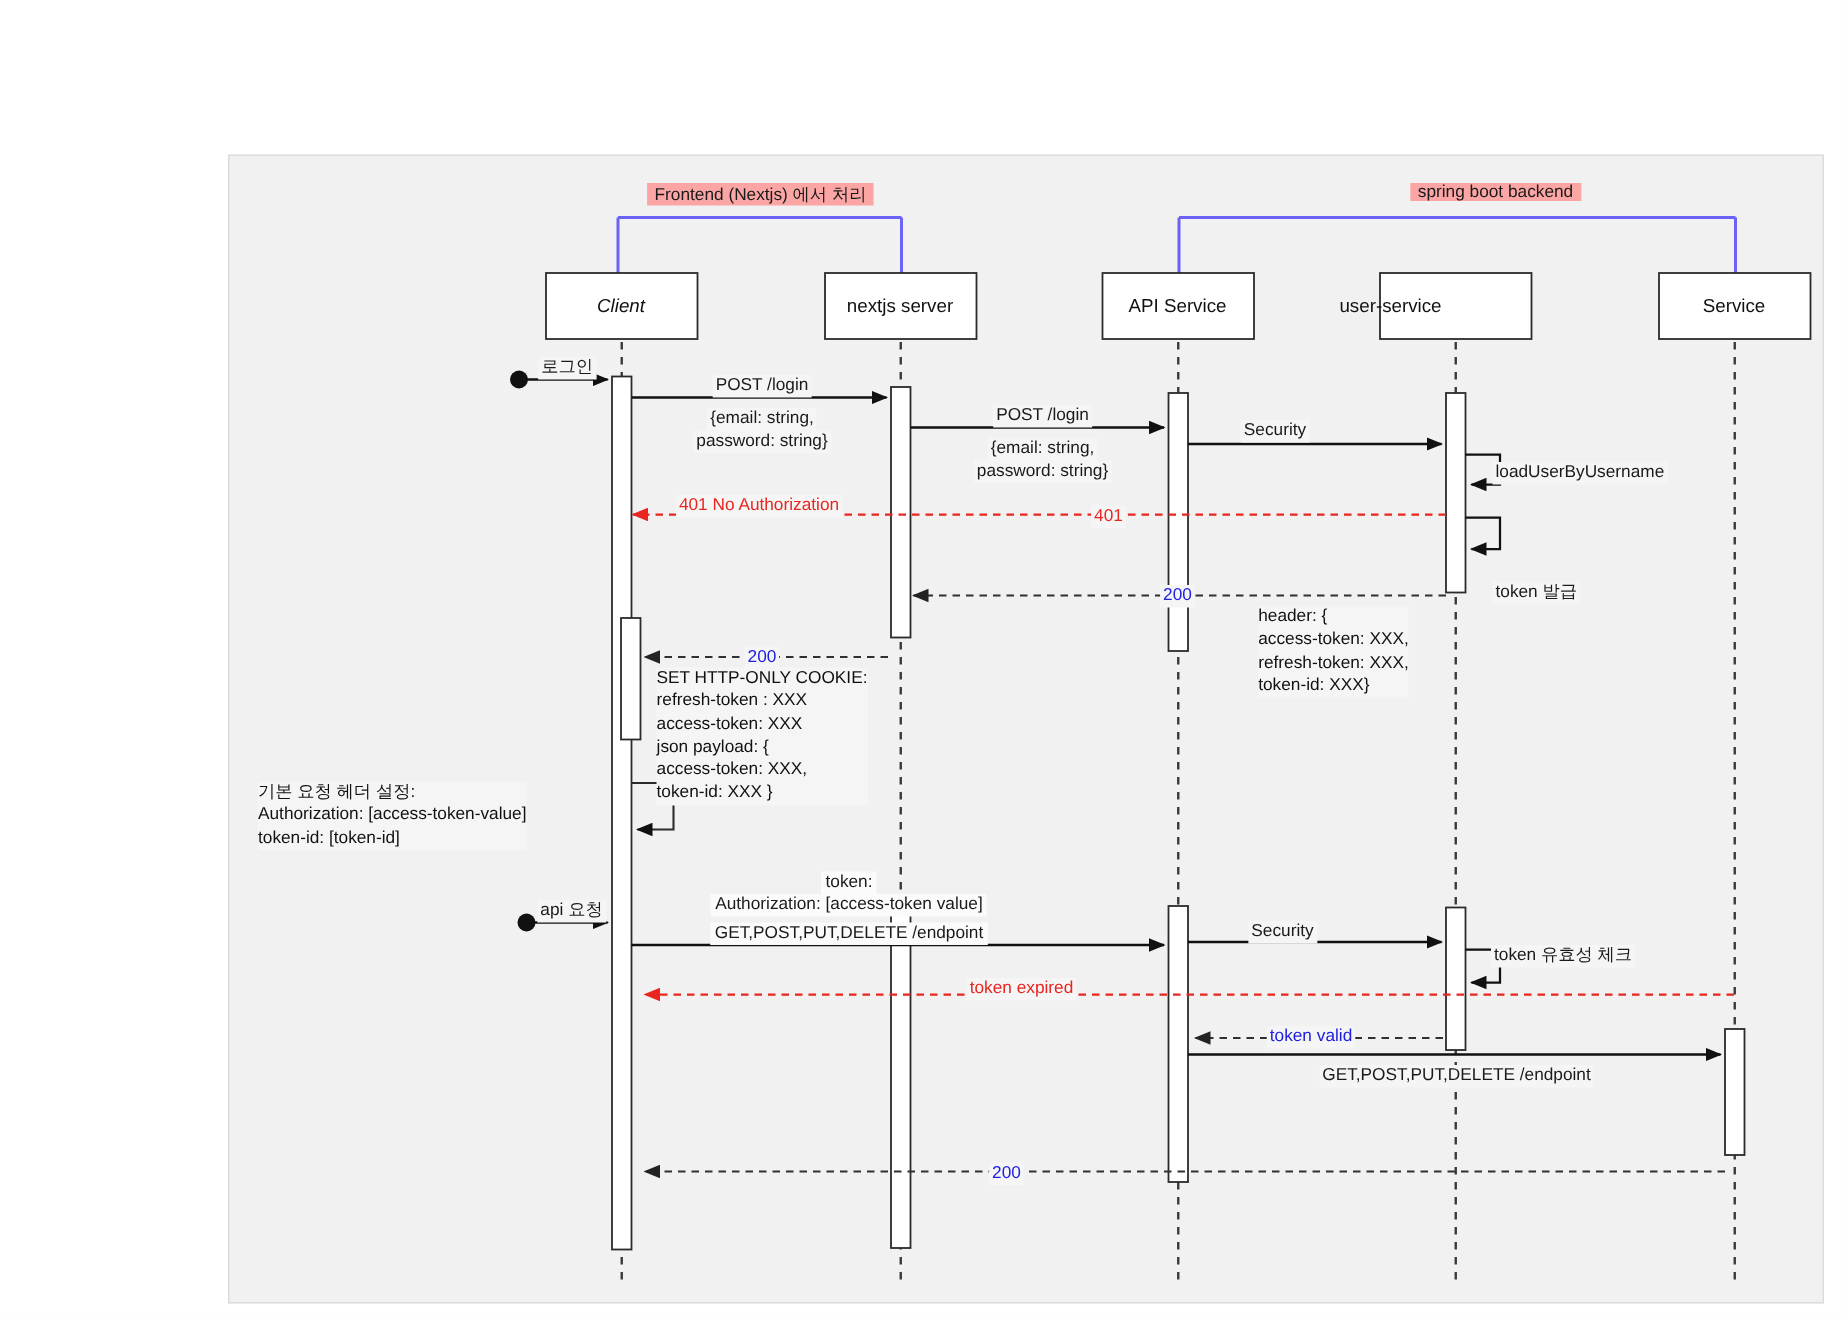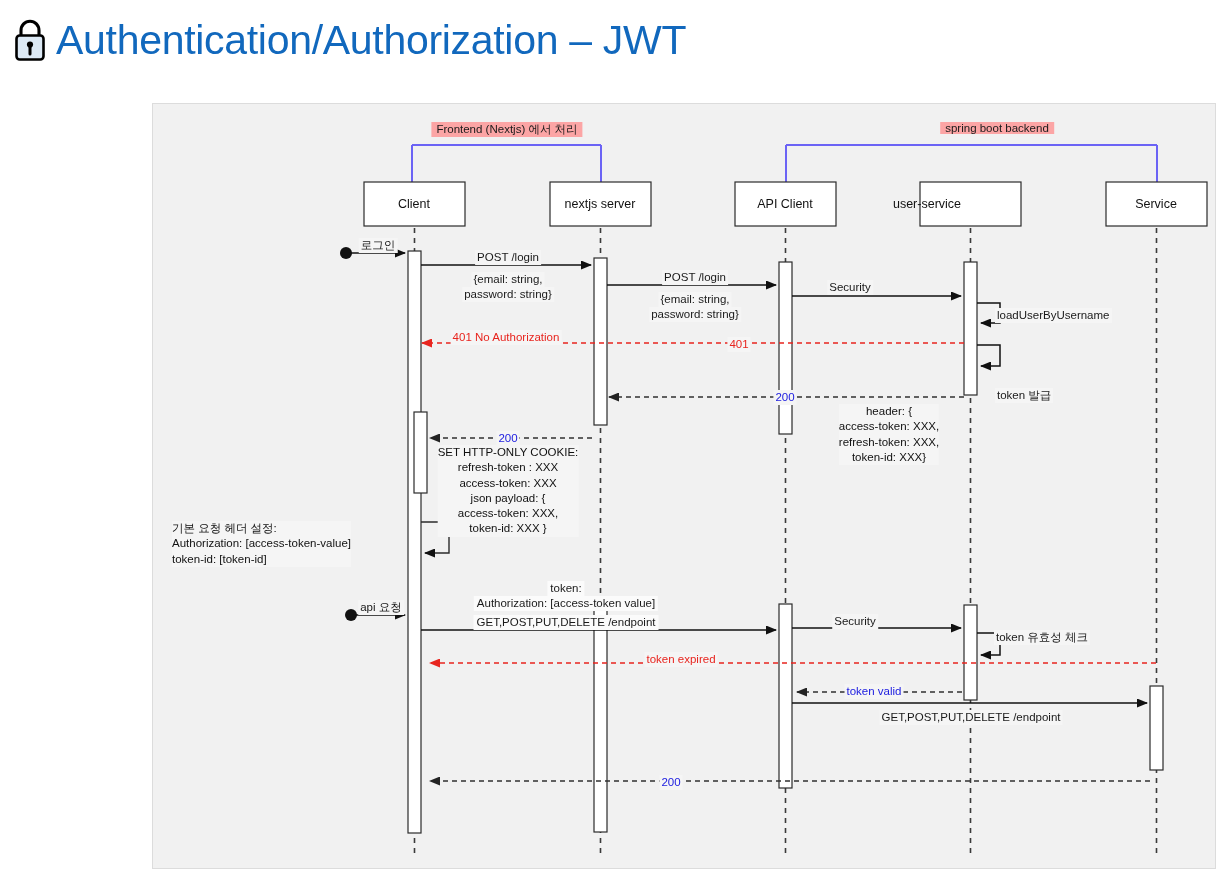--- a/index.html
+++ b/index.html
@@ -93,36 +93,27 @@
   }
   .note-block {
     position: absolute;
     font-size: 11.5px;
     color: #111;
     line-height: 1.33;
     white-space: nowrap;
     background: #f5f5f5;
     font-family: "Liberation Sans", sans-serif;
   }
-  .note-block.center { text-align: center; transform: translateX(-50%); }
+  .note-block.center { text-align: left; transform: translateX(-50%); }
 </style>
 </head>
 <body>
 
 <div id="page">
 
-  <div id="title-bar">
-    <svg id="lock-icon" viewBox="0 0 40 46">
-      <path d="M11 19 V13.5 C11 8.3 15.0 4.2 20 4.2 C25.0 4.2 29 8.3 29 13.5 V19" fill="none" stroke="#000" stroke-width="3.1" stroke-linecap="round"></path>
-      <rect x="6.5" y="18.5" width="27" height="24" rx="3.2" ry="3.2" fill="#dce9f5" stroke="#000" stroke-width="2.6"></rect>
-      <circle cx="20" cy="27.5" r="3.1" fill="#000"></circle>
-      <path d="M20 29 L20 37" stroke="#000" stroke-width="3" stroke-linecap="round"></path>
-    </svg>
-    <div id="title-text">Authentication/Authorization – JWT</div>
-  </div>
 
   <div id="diagram-frame"></div>
 
   <svg id="diagram-svg" viewBox="0 0 1231 879">
     <defs>
       <marker id="arrBlack" markerWidth="11" markerHeight="9" refX="10" refY="4.5" orient="auto" markerUnits="userSpaceOnUse">
         <path d="M0,0 L11,4.5 L0,9 z" fill="#111"></path>
       </marker>
       <marker id="arrBlackOpen" markerWidth="11" markerHeight="9" refX="10" refY="4.5" orient="auto" markerUnits="userSpaceOnUse">
         <path d="M0,0 L11,4.5 L0,9 z" fill="#111"></path>
@@ -255,23 +246,23 @@
     </g>
 
     <g>
       <line x1="1150" y1="781" x2="430" y2="781" stroke="#303030" stroke-width="1.4" stroke-dasharray="5,4" marker-end="url(#arrDark)"></line>
     </g>
   </svg>
 
   <div class="group-label" style="left:507px; top:122px;">Frontend (Nextjs) 에서 처리</div>
   <div class="group-label" style="left:997px; top:122px;">spring boot backend</div>
 
-  <div class="box-label" style="left:414px; top:204px;">Client</div>
+  <div class="box-label" style="left:414px; top:204px;font-style:italic;">Client</div>
   <div class="box-label" style="left:600px; top:204px;">nextjs server</div>
-  <div class="box-label" style="left:785px; top:204px;">API Client</div>
+  <div class="box-label" style="left:785px; top:204px;">API Service</div>
   <div class="box-label" style="left:927px; top:204px;">user-service</div>
   <div class="box-label" style="left:1156px; top:204px;">Service</div>
 
   <div class="lbl c bg" style="left:378px; top:238px;">로그인</div>
 
   <div class="lbl c bg" style="left:508px; top:250px;">POST /login</div>
   <div class="lbl c bg" style="left:508px; top:272px;">{email: string,</div>
   <div class="lbl c bg" style="left:508px; top:287px;">password: string}</div>
 
   <div class="lbl c bg" style="left:695px; top:270px;">POST /login</div>

